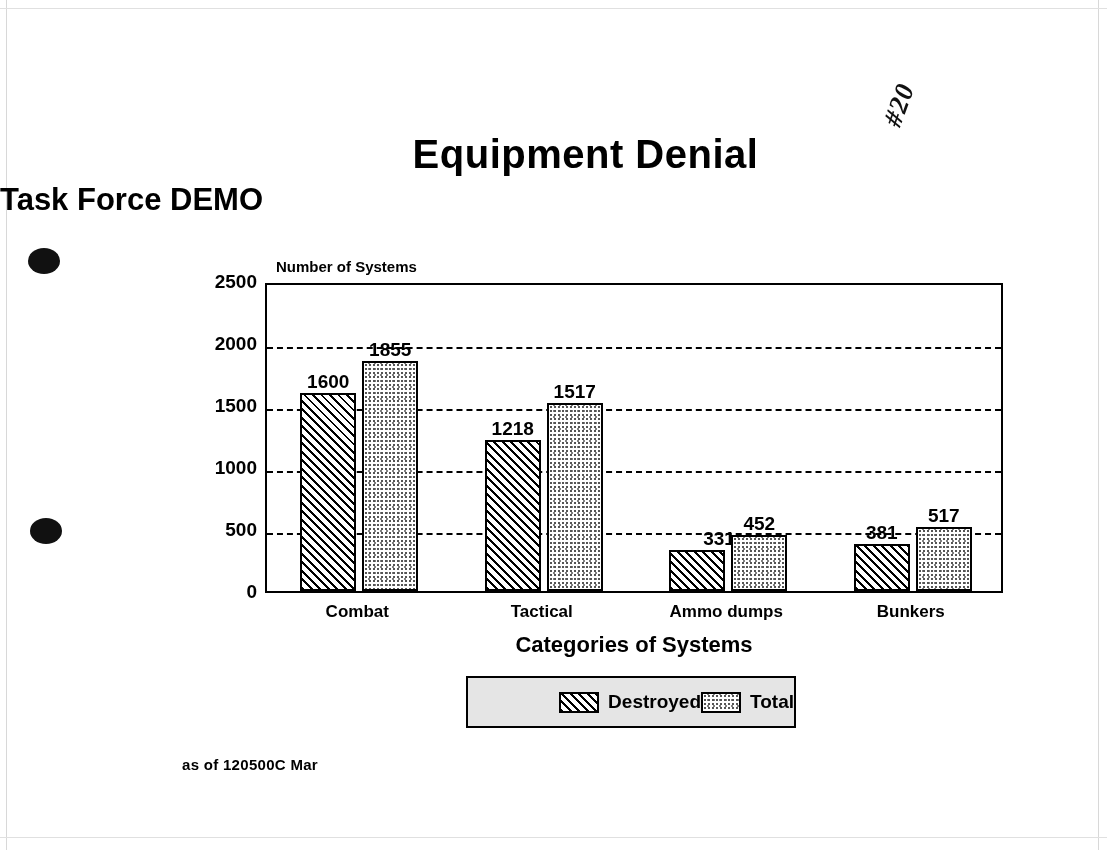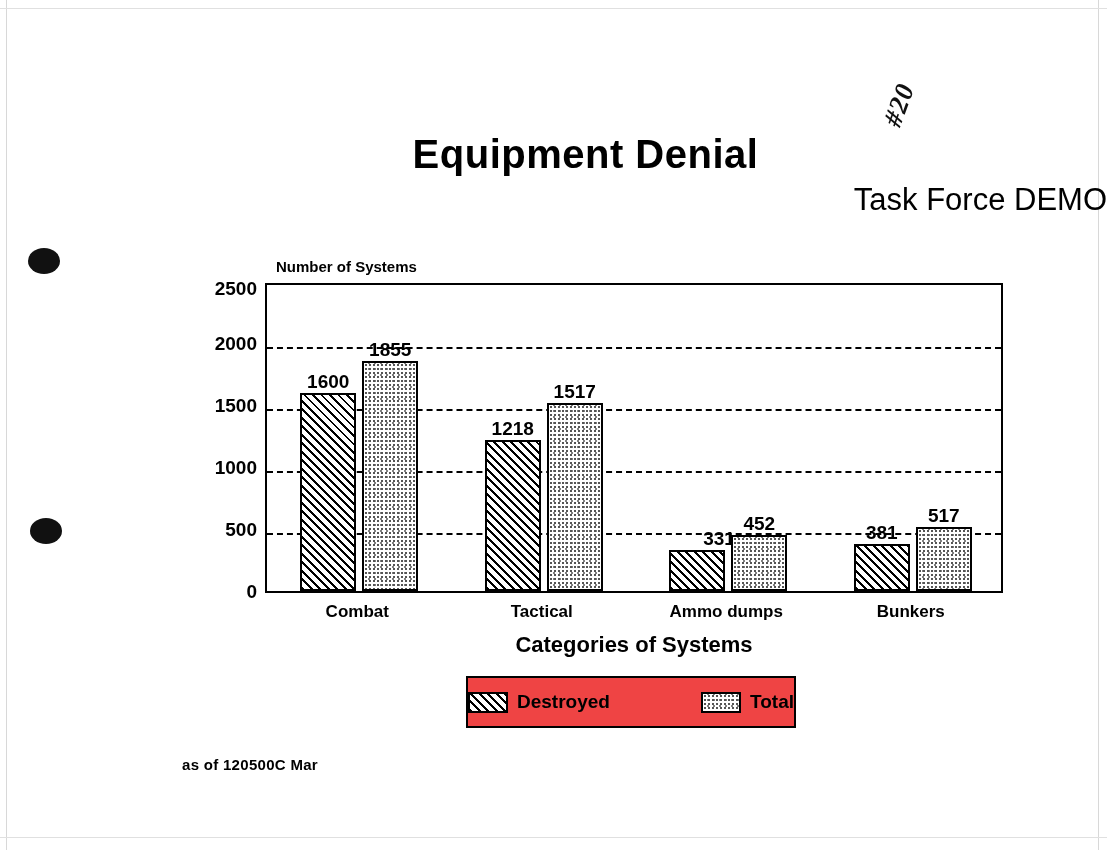--- a/index.html
+++ b/index.html
@@ -72,23 +72,23 @@
     text-align: center;
     font-size: 40px;
     font-weight: bold;
     letter-spacing: 0.5px;
     padding-left: 32px;
   }
   .title-sub {
     position: absolute;
     left: 0; top: 182px;
     width: 1107px;
-    text-align: right;
+    text-align: left;
     font-size: 31px;
-    font-weight: normal;
+    font-weight: bold;
   }
 
   
   #chart-area {
     position: absolute;
     left: 265px;
     top: 283px;
     width: 738px;
     height: 310px;
     border: 2px solid #000;
@@ -174,24 +174,24 @@
   }
 
   
   #legend {
     position: absolute;
     left: 466px;
     top: 676px;
     width: 330px;
     height: 52px;
     border: 2px solid #000;
-    background: #ef4444;
+    background: #e5e5e5;
     display: flex;
     align-items: center;
-    justify-content: space-between;
+    justify-content: flex-end;
     box-sizing: border-box;
   }
   .legend-entry {
     display: flex;
     align-items: center;
     gap: 9px;
   }
   .legend-swatch {
     width: 40px;
     height: 21px;
@@ -230,21 +230,21 @@
 <div class="title-sub">Task Force DEMO</div>
 
 <div class="y-axis-title">Number of Systems</div>
 
 <div id="y-ticks">
     <div class="y-tick" style="top: 298px;">0</div>
     <div class="y-tick" style="top: 236px;">500</div>
     <div class="y-tick" style="top: 174px;">1000</div>
     <div class="y-tick" style="top: 112px;">1500</div>
     <div class="y-tick" style="top: 50px;">2000</div>
-    <div class="y-tick" style="top: -12px; margin-top: 7px;">2500</div>
+    <div class="y-tick" style="top: -12px;">2500</div>
   </div>
 
 <div id="chart-area">
   <div id="gridlines">
       <div class="gridline" style="top: 248px;"></div>
       <div class="gridline" style="top: 186px;"></div>
       <div class="gridline" style="top: 124px;"></div>
       <div class="gridline" style="top: 62px;"></div>
     </div>
   <div id="bars">

